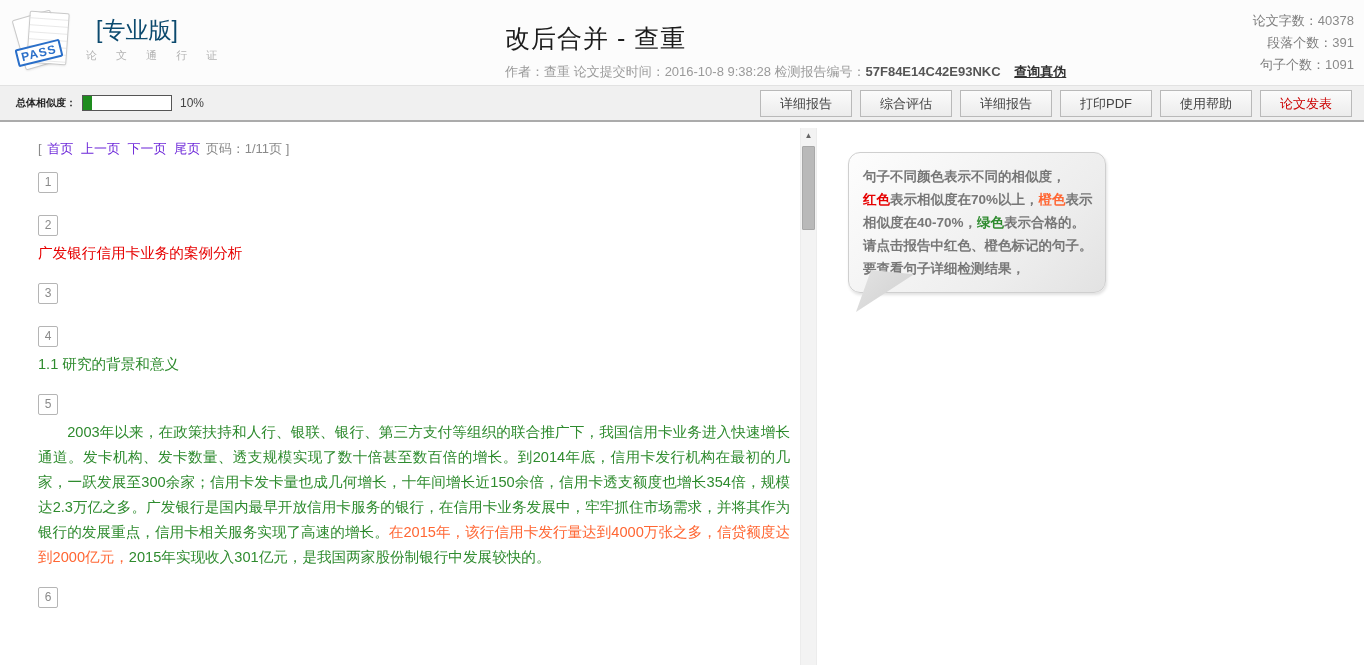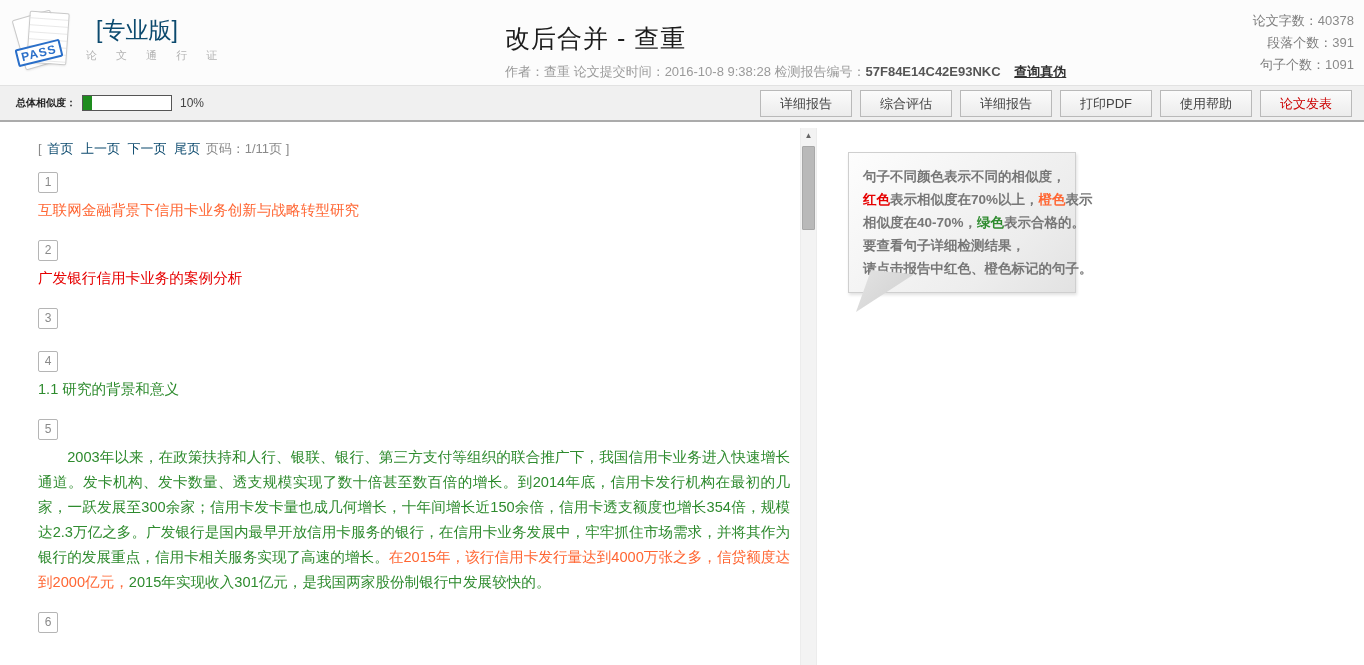--- a/index.html
+++ b/index.html
@@ -45,40 +45,40 @@
   .tb-btn { width:92px; height:27px; margin-left:8px; background:linear-gradient(#fbfbfb,#ececec);
     border:1px solid #b9b9b9; font-size:13px; color:#444; text-align:center; line-height:25px; cursor:pointer;
     font-family:inherit; }
   .tb-btn.accent { color:#cc0000; }
 
   
   .main { position:relative; height:543px; background:#fff; }
   .content-pane { position:absolute; left:0; top:0; width:800px; height:543px; overflow:hidden;
     padding:18px 10px 0 38px; }
   .pager { font-size:13px; color:#8a8a8a; margin-bottom:14px; }
-  .pager a { color:#0c4a6e; text-decoration:none; margin:0 2px; cursor:pointer; }
+  .pager a { color:#6d28d9; text-decoration:none; margin:0 2px; cursor:pointer; }
   .para-block { margin-bottom:17px; }
   .num-box { display:inline-block; min-width:20px; height:21px; border:1px solid #b5b5b5; border-radius:2px;
     color:#8a8a8a; font-size:12px; text-align:center; line-height:19px; padding:0 3px; margin-bottom:5px;
     background:#fff; }
   .para-text { font-size:14.6px; line-height:25px; text-align:justify; color:#333; }
   .para-text.indent { text-indent:2em; }
   .seg-click { cursor:pointer; }
 
   
   .vscrollbar { position:absolute; left:800px; top:6px; bottom:0; width:17px; background:#f3f3f3;
     border-left:1px solid #ececec; border-right:1px solid #ececec; }
   .scroll-up { height:16px; text-align:center; font-size:8px; color:#666; line-height:16px; cursor:pointer; }
   .scroll-thumb { position:absolute; left:1px; top:18px; width:13px; height:84px; background:#b9b9b9;
     border:1px solid #a8a8a8; border-radius:1px; cursor:pointer; }
 
   
-  .legend-bubble { position:absolute; left:848px; top:30px; width:228px;
+  .legend-bubble { position:absolute; left:848px; top:30px; width:258px;
     background:linear-gradient(135deg,#fdfdfd 0%,#ededed 70%,#e2e2e2 100%);
-    border:1px solid #cfcfcf; border-radius:0; padding:12px 14px; box-shadow:1px 2px 3px rgba(0,0,0,.12); }
+    border:1px solid #cfcfcf; border-radius:12px; padding:12px 14px; box-shadow:1px 2px 3px rgba(0,0,0,.12); }
   .legend-line { font-size:13.5px; font-weight:bold; color:#777; line-height:23px; white-space:nowrap; }
   .legend-tail { position:absolute; left:856px; top:148px; width:58px; height:42px;
     background:linear-gradient(135deg,#e3e3e3,#cfcfcf);
     clip-path:polygon(0 100%, 26% 0, 100% 10%); }
 </style>
 </head>
 <body>
 
 <div id="page">
 
@@ -137,21 +137,20 @@
         <a>首页</a>
         <a>上一页</a>
         <a>下一页</a>
         <a>尾页</a>
         <span>页码：1/11页</span>
         <span>]</span>
       </div>
       <div id="para-list">
           <div class="para-block">
             <div><span class="num-box">1</span></div>
-            <div class="para-text"><span class="seg-click" style="color: rgb(255, 102, 51);">互联网金融背景下信用卡业务创新与战略转型研究</span></div>
           </div>
           <div class="para-block">
             <div><span class="num-box">2</span></div>
             <div class="para-text"><span class="seg-click" style="color: rgb(230, 0, 0);">广发银行信用卡业务的案例分析</span></div>
           </div>
           <div class="para-block">
             <div><span class="num-box">3</span></div>
           </div>
           <div class="para-block">
             <div><span class="num-box">4</span></div>
@@ -171,20 +170,20 @@
     <div class="vscrollbar">
       <div class="scroll-up">▲</div>
       <div class="scroll-thumb"></div>
     </div>
 
     <div class="legend-bubble">
       <div id="legend-lines">
           <div class="legend-line"><span>句子不同颜色表示不同的相似度，</span></div>
           <div class="legend-line"><span style="color: rgb(230, 0, 0);">红色</span><span>表示相似度在70%以上，</span><span style="color: rgb(255, 102, 51);">橙色</span><span>表示</span></div>
           <div class="legend-line"><span>相似度在40-70%，</span><span style="color: rgb(46, 139, 46);">绿色</span><span>表示合格的。</span></div>
+          <div class="legend-line"><span>请点击报告中红色、橙色标记的句子。</span></div>
           <div class="legend-line"><span>要查看句子详细检测结果，</span></div>
-          <div class="legend-line"><span>请点击报告中红色、橙色标记的句子。</span></div>
         </div>
     </div>
     <div class="legend-tail"></div>
   </div>
 
 </div>
 
 </body></html>

